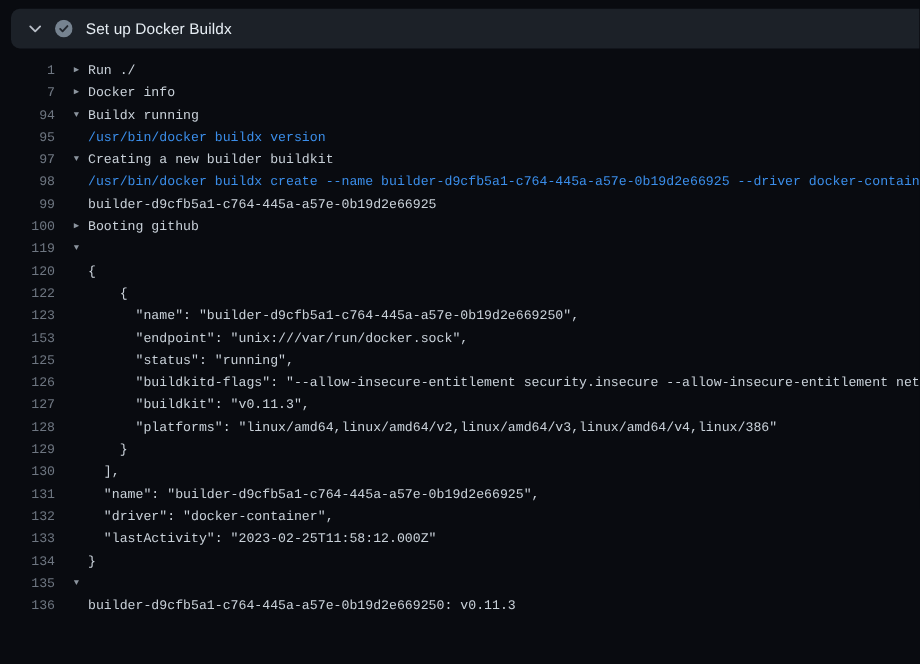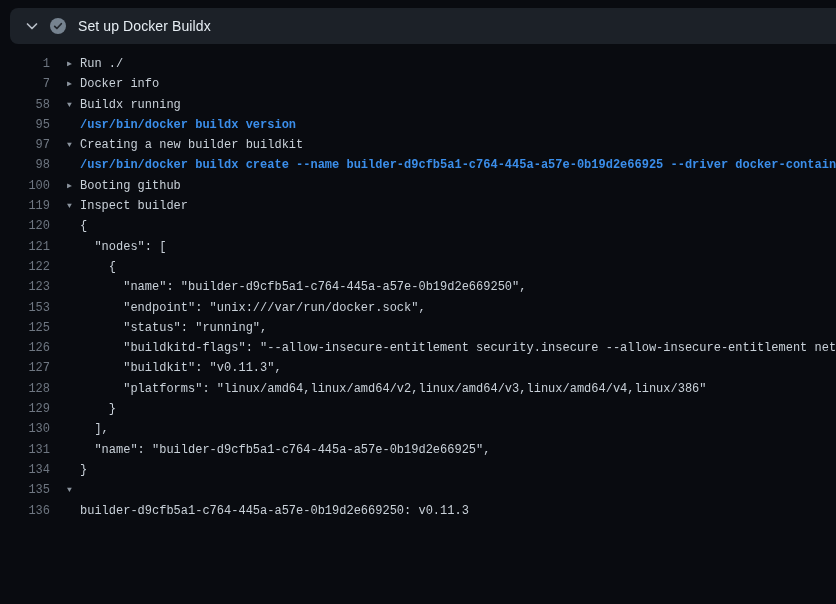--- a/index.html
+++ b/index.html
@@ -55,21 +55,21 @@
     cursor:pointer;
   }
   .caret{
     flex:0 0 13px;
     margin-left:17px;
     color:var(--caret);
     font-size:8px;
     line-height:20.3px;
   }
   .txt{color:var(--out);}
-  .row.command .txt{color:var(--cmd);font-weight:bold;}
+  .row.command .txt{color:var(--cmd);font-weight:normal;}
   .row.group{cursor:pointer;}
 </style>
 </head>
 <body>
 
 <div>
 
   <div class="step-header">
     <span class="chev">
       <svg width="16" height="16" viewBox="0 0 16 16">
@@ -90,60 +90,59 @@
     <span class="ln">1</span>
     <span class="caret">▶</span>
     <span class="txt">Run ./</span>
   </div>
       <div class="row group">
     <span class="ln">7</span>
     <span class="caret">▶</span>
     <span class="txt">Docker info</span>
   </div>
       <div class="row group">
-    <span class="ln">58</span>
+    <span class="ln">94</span>
     <span class="caret">▼</span>
     <span class="txt">Buildx running</span>
   </div>
       <div class="row command">
     <span class="ln">95</span>
     <span class="caret"></span>
     <span class="txt">/usr/bin/docker buildx version</span>
   </div>
       <div class="row group">
     <span class="ln">97</span>
     <span class="caret">▼</span>
     <span class="txt">Creating a new builder buildkit</span>
   </div>
       <div class="row command">
     <span class="ln">98</span>
     <span class="caret"></span>
     <span class="txt">/usr/bin/docker buildx create --name builder-d9cfb5a1-c764-445a-a57e-0b19d2e66925 --driver docker-container</span>
+  </div>
+      <div class="row output">
+    <span class="ln">99</span>
+    <span class="caret"></span>
+    <span class="txt">builder-d9cfb5a1-c764-445a-a57e-0b19d2e66925</span>
   </div>
       <div class="row group">
     <span class="ln">100</span>
     <span class="caret">▶</span>
     <span class="txt">Booting github</span>
   </div>
       <div class="row group">
     <span class="ln">119</span>
     <span class="caret">▼</span>
-    <span class="txt">Inspect builder</span>
   </div>
       <div class="row output">
     <span class="ln">120</span>
     <span class="caret"></span>
     <span class="txt">{</span>
   </div>
       <div class="row output">
-    <span class="ln">121</span>
-    <span class="caret"></span>
-    <span class="txt">  "nodes": [</span>
-  </div>
-      <div class="row output">
     <span class="ln">122</span>
     <span class="caret"></span>
     <span class="txt">    {</span>
   </div>
       <div class="row output">
     <span class="ln">123</span>
     <span class="caret"></span>
     <span class="txt">      "name": "builder-d9cfb5a1-c764-445a-a57e-0b19d2e669250",</span>
   </div>
       <div class="row output">
@@ -180,20 +179,30 @@
     <span class="ln">130</span>
     <span class="caret"></span>
     <span class="txt">  ],</span>
   </div>
       <div class="row output">
     <span class="ln">131</span>
     <span class="caret"></span>
     <span class="txt">  "name": "builder-d9cfb5a1-c764-445a-a57e-0b19d2e66925",</span>
   </div>
       <div class="row output">
+    <span class="ln">132</span>
+    <span class="caret"></span>
+    <span class="txt">  "driver": "docker-container",</span>
+  </div>
+      <div class="row output">
+    <span class="ln">133</span>
+    <span class="caret"></span>
+    <span class="txt">  "lastActivity": "2023-02-25T11:58:12.000Z"</span>
+  </div>
+      <div class="row output">
     <span class="ln">134</span>
     <span class="caret"></span>
     <span class="txt">}</span>
   </div>
       <div class="row group">
     <span class="ln">135</span>
     <span class="caret">▼</span>
   </div>
       <div class="row output">
     <span class="ln">136</span>

